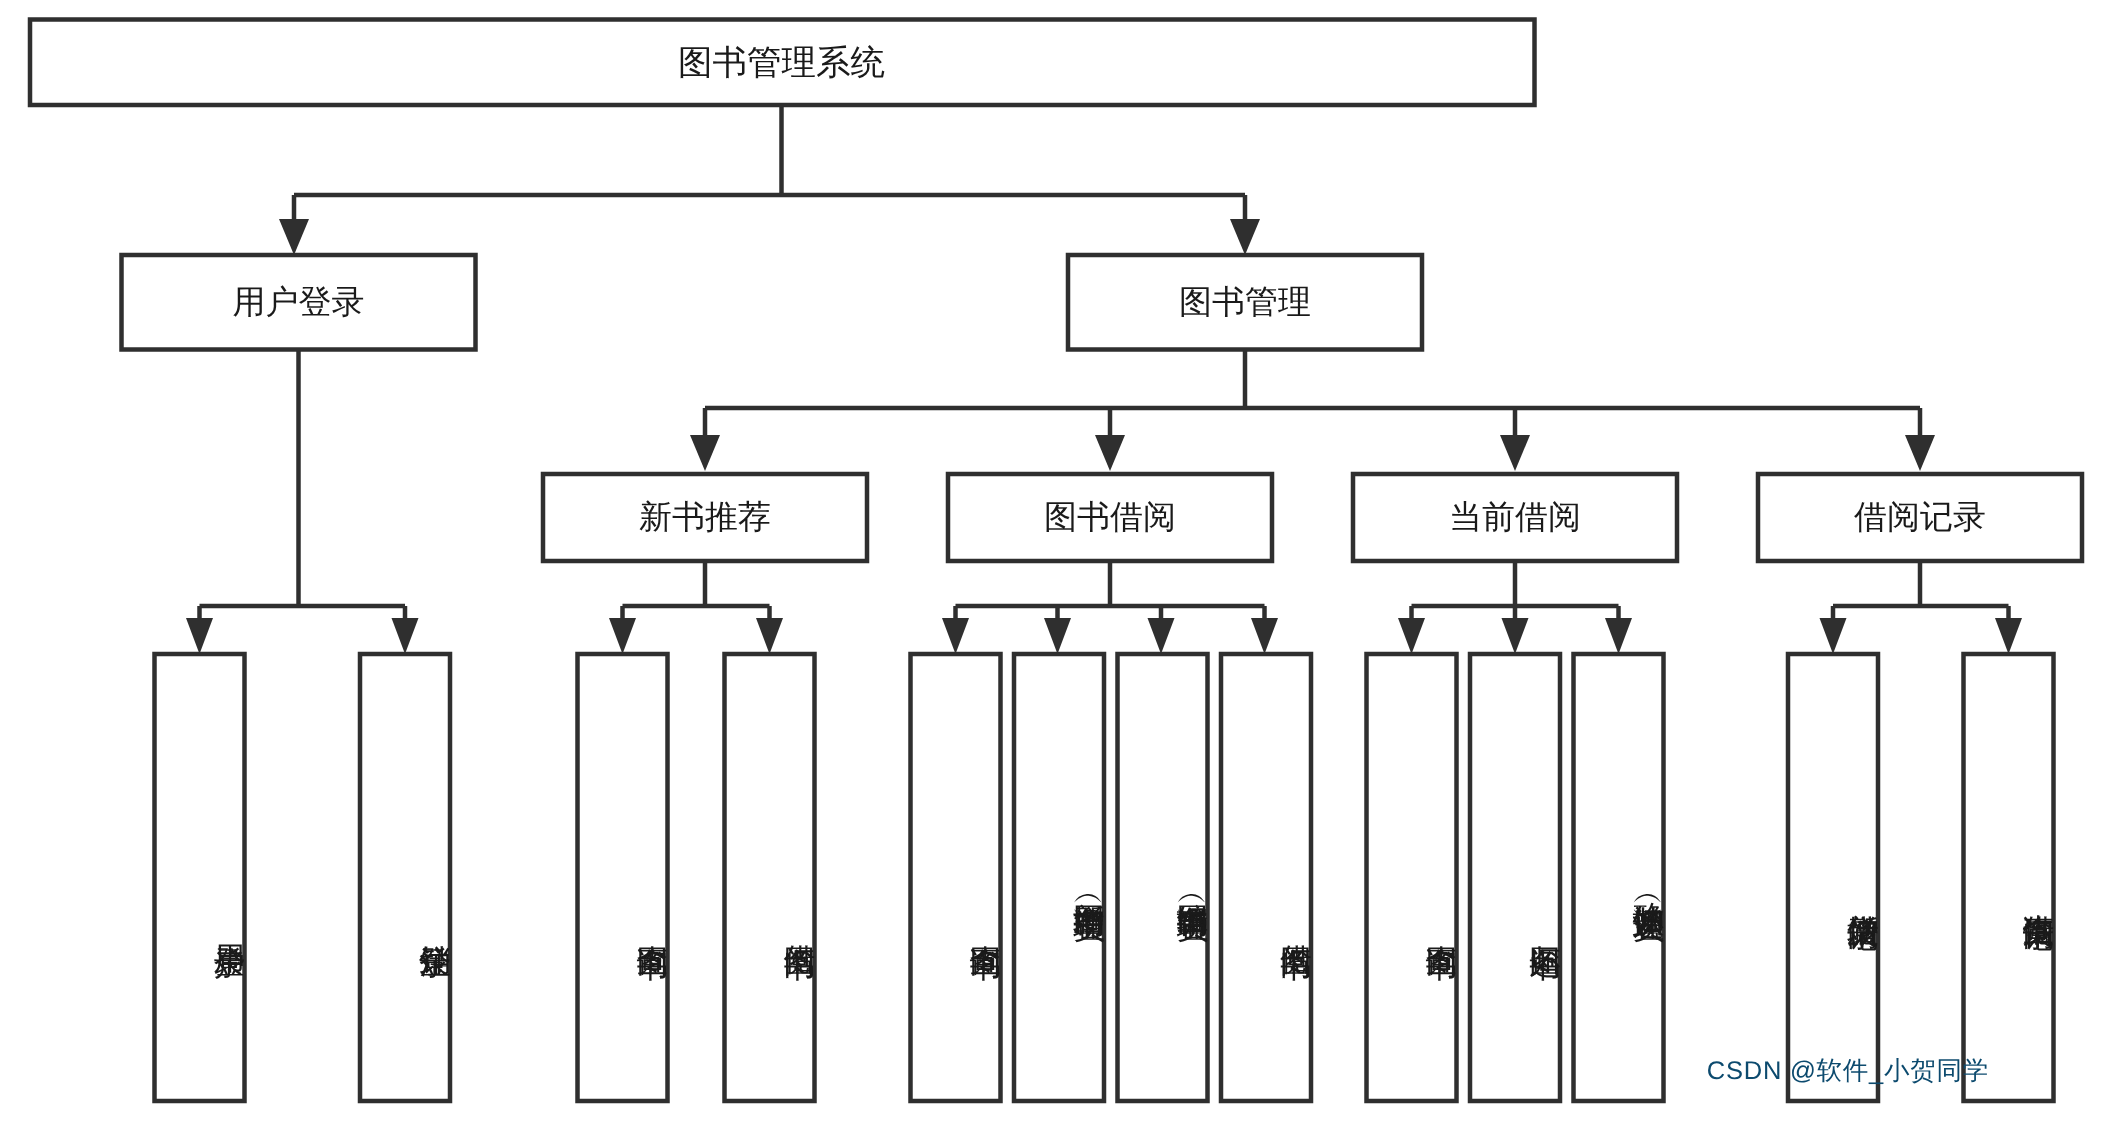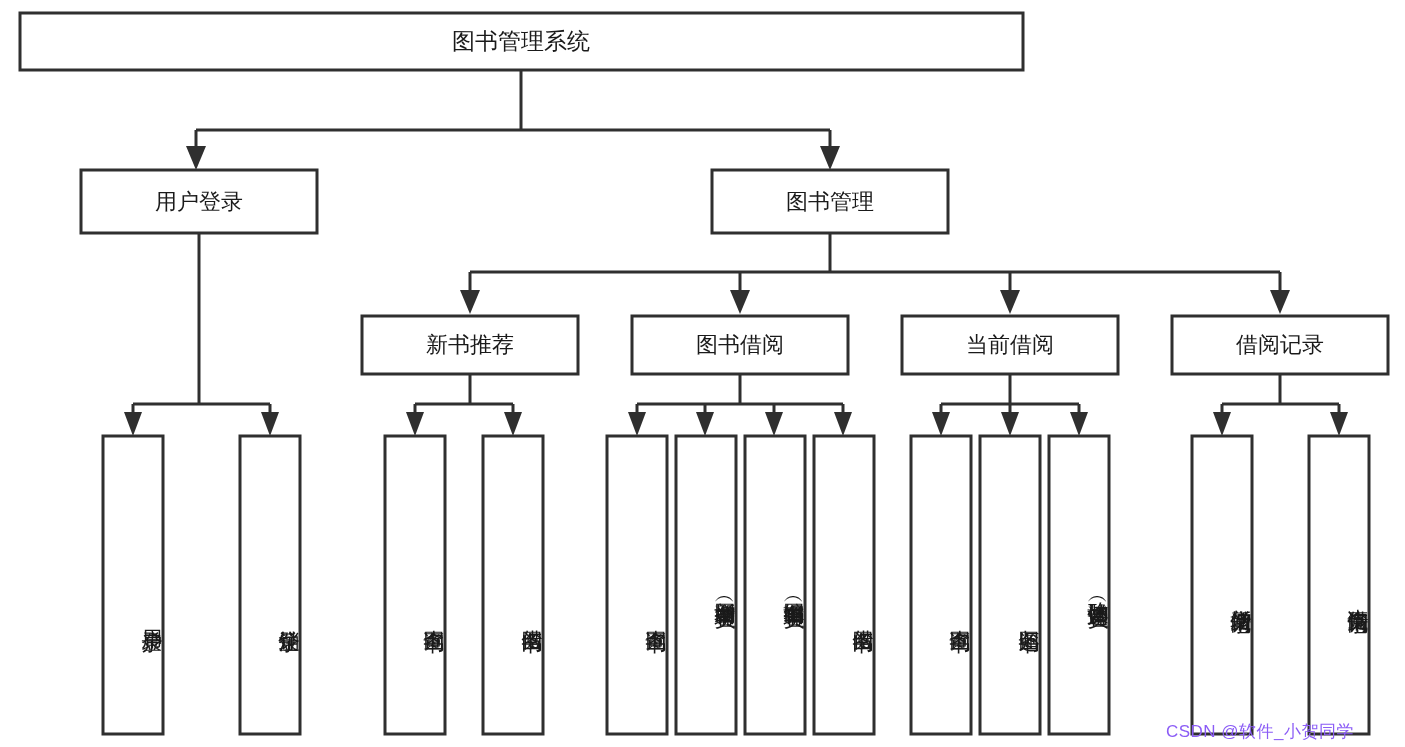--- a/index.html
+++ b/index.html
@@ -12,21 +12,20 @@
     width: 1405px;
     height: 747px;
     font-family: "Liberation Sans", "DejaVu Sans", sans-serif;
     overflow: hidden;
   }
   #diagram-root {
     position: relative;
     width: 1336px;
     height: 747px;
     background: #ffffff;
-    padding-left: 28px;
   }
   svg#flowchart {
     position: absolute;
     left: 0;
     top: 0;
     width: 1405px;
     height: 747px;
     display: block;
   }
   .node-box {
@@ -70,24 +69,24 @@
     text-align: center;
     display: flex;
     align-items: flex-start;
     justify-content: center;
     white-space: nowrap;
     pointer-events: none;
   }
   .watermark {
     position: absolute;
     right: 10px;
-    bottom: 4px;
+    bottom: 22px;
     font-family: "Liberation Sans", "DejaVu Sans", sans-serif;
     font-size: 17px;
-    color: #8b5cf6;
+    color: #0c4a6e;
     letter-spacing: 0.5px;
     user-select: none;
   }
 </style>
 </head>
 <body>
 
 <div id="diagram-root">
 
   <svg id="flowchart" viewBox="0 0 1405 747">

